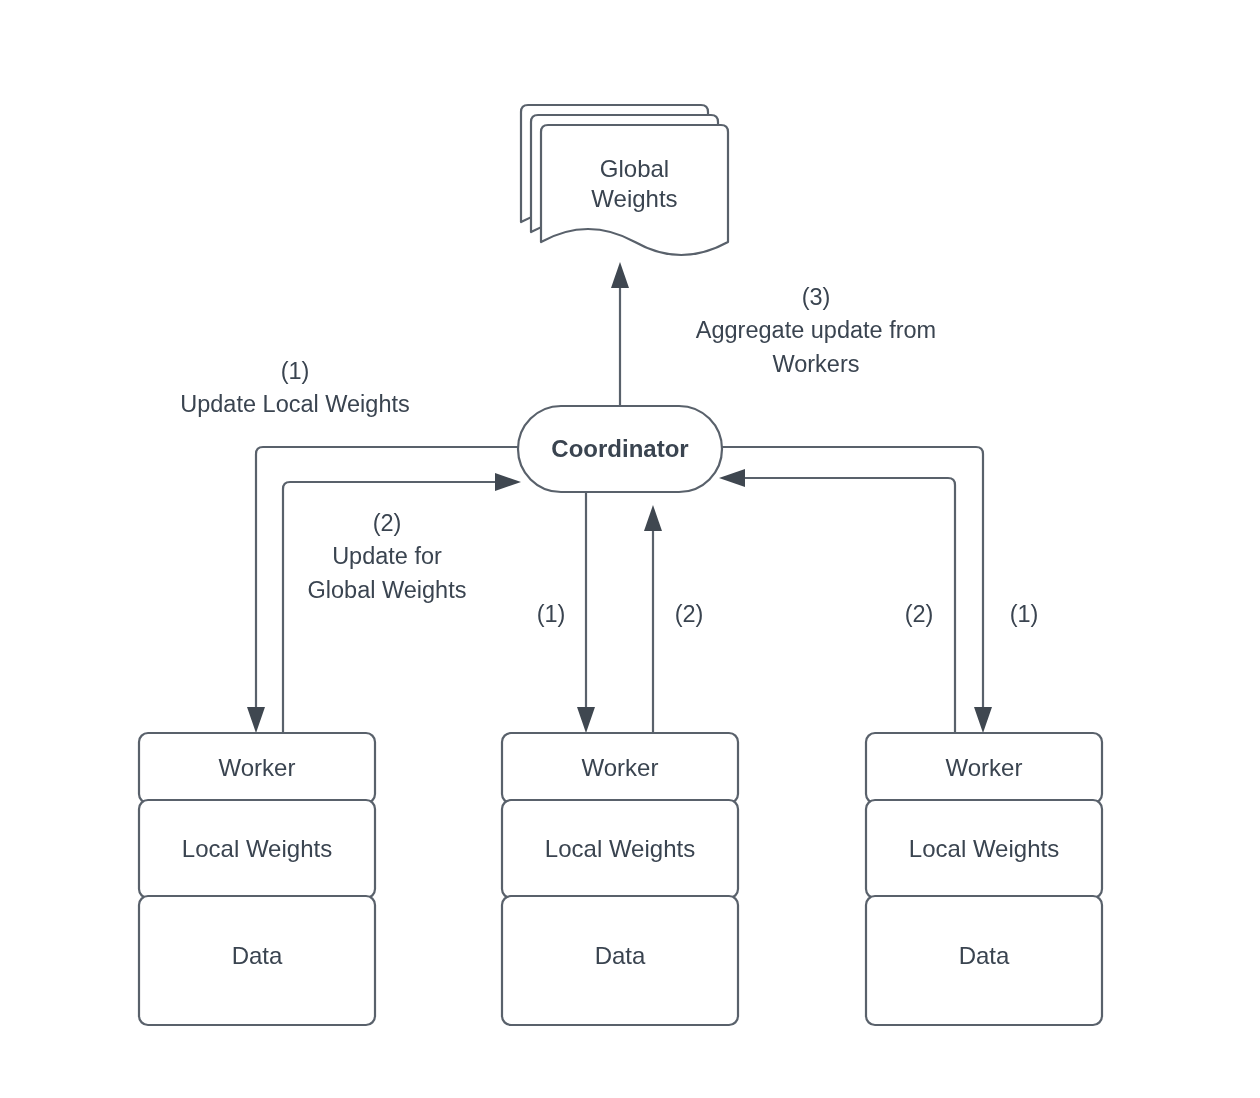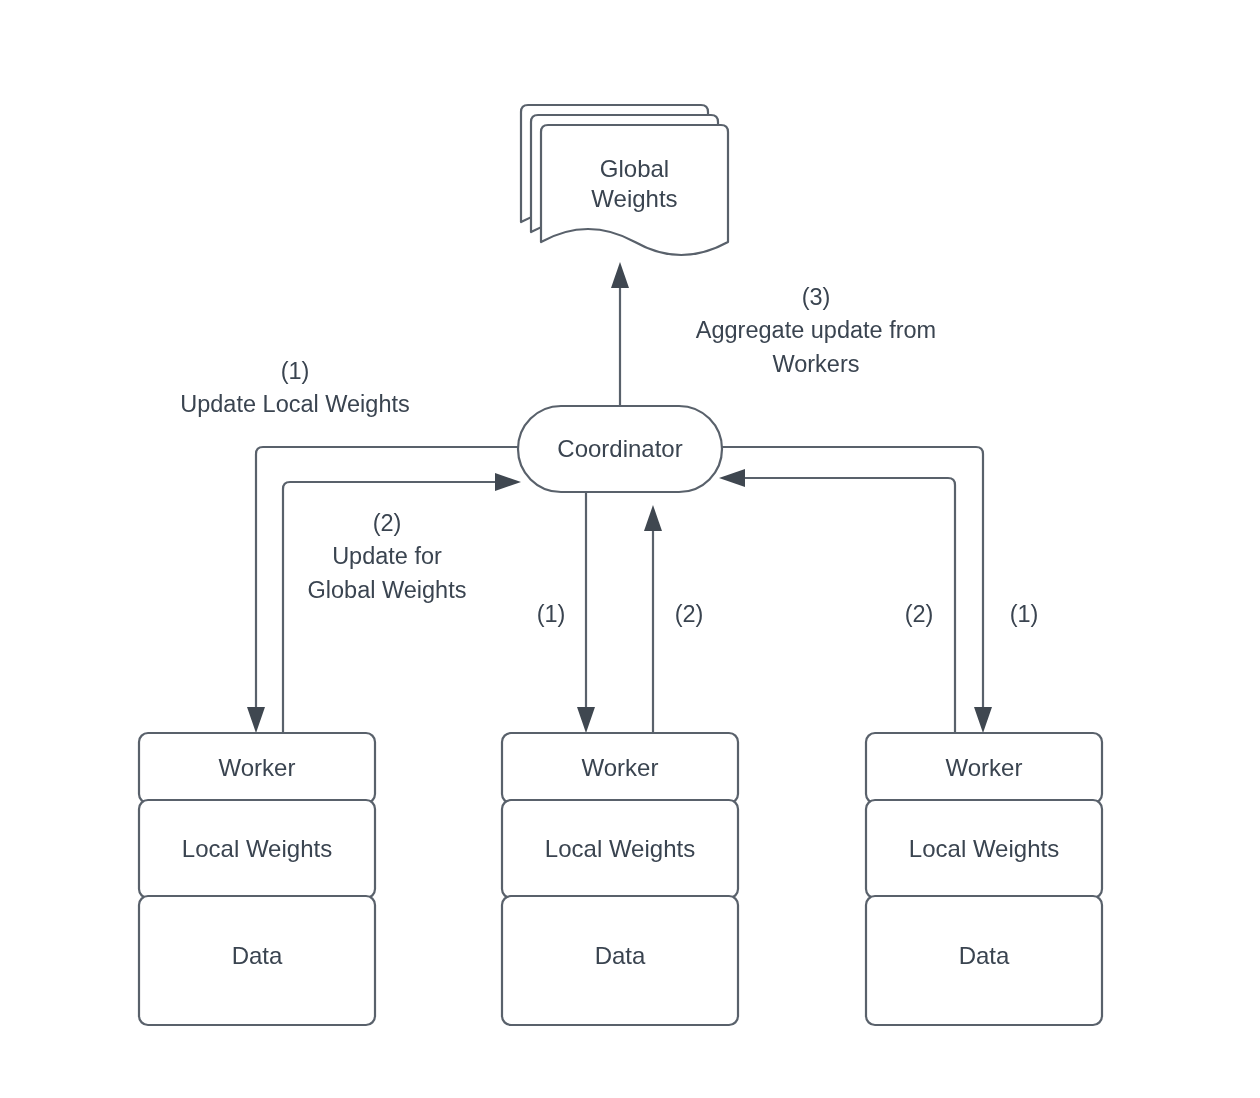--- a/index.html
+++ b/index.html
@@ -143,21 +143,21 @@
       <rect class="node-shape" x="866" y="733" width="236" height="70" rx="9" ry="9"></rect>
       <rect class="node-shape" x="866" y="800" width="236" height="98" rx="9" ry="9"></rect>
       <rect class="node-shape" x="866" y="896" width="236" height="129" rx="9" ry="9"></rect>
     </g>
 
   </svg>
 
   <div class="node-label" style="left:541px; top:138px; width:187px; height:92px;">Global
 Weights</div>
 
-  <div class="node-label" style="left:518px; top:406px; width:204px; height:86px;">Coordinator</div>
+  <div class="node-label" style="left:518px; top:406px; width:204px; height:86px;font-weight:bold;">Coordinator</div>
 
   <div class="node-label" style="left:139px; top:733px; width:236px; height:70px;">Worker</div>
   <div class="node-label" style="left:139px; top:800px; width:236px; height:98px;">Local Weights</div>
   <div class="node-label" style="left:139px; top:896px; width:236px; height:120px;">Data</div>
 
   <div class="node-label" style="left:502px; top:733px; width:236px; height:70px;">Worker</div>
   <div class="node-label" style="left:502px; top:800px; width:236px; height:98px;">Local Weights</div>
   <div class="node-label" style="left:502px; top:896px; width:236px; height:120px;">Data</div>
 
   <div class="node-label" style="left:866px; top:733px; width:236px; height:70px;">Worker</div>

